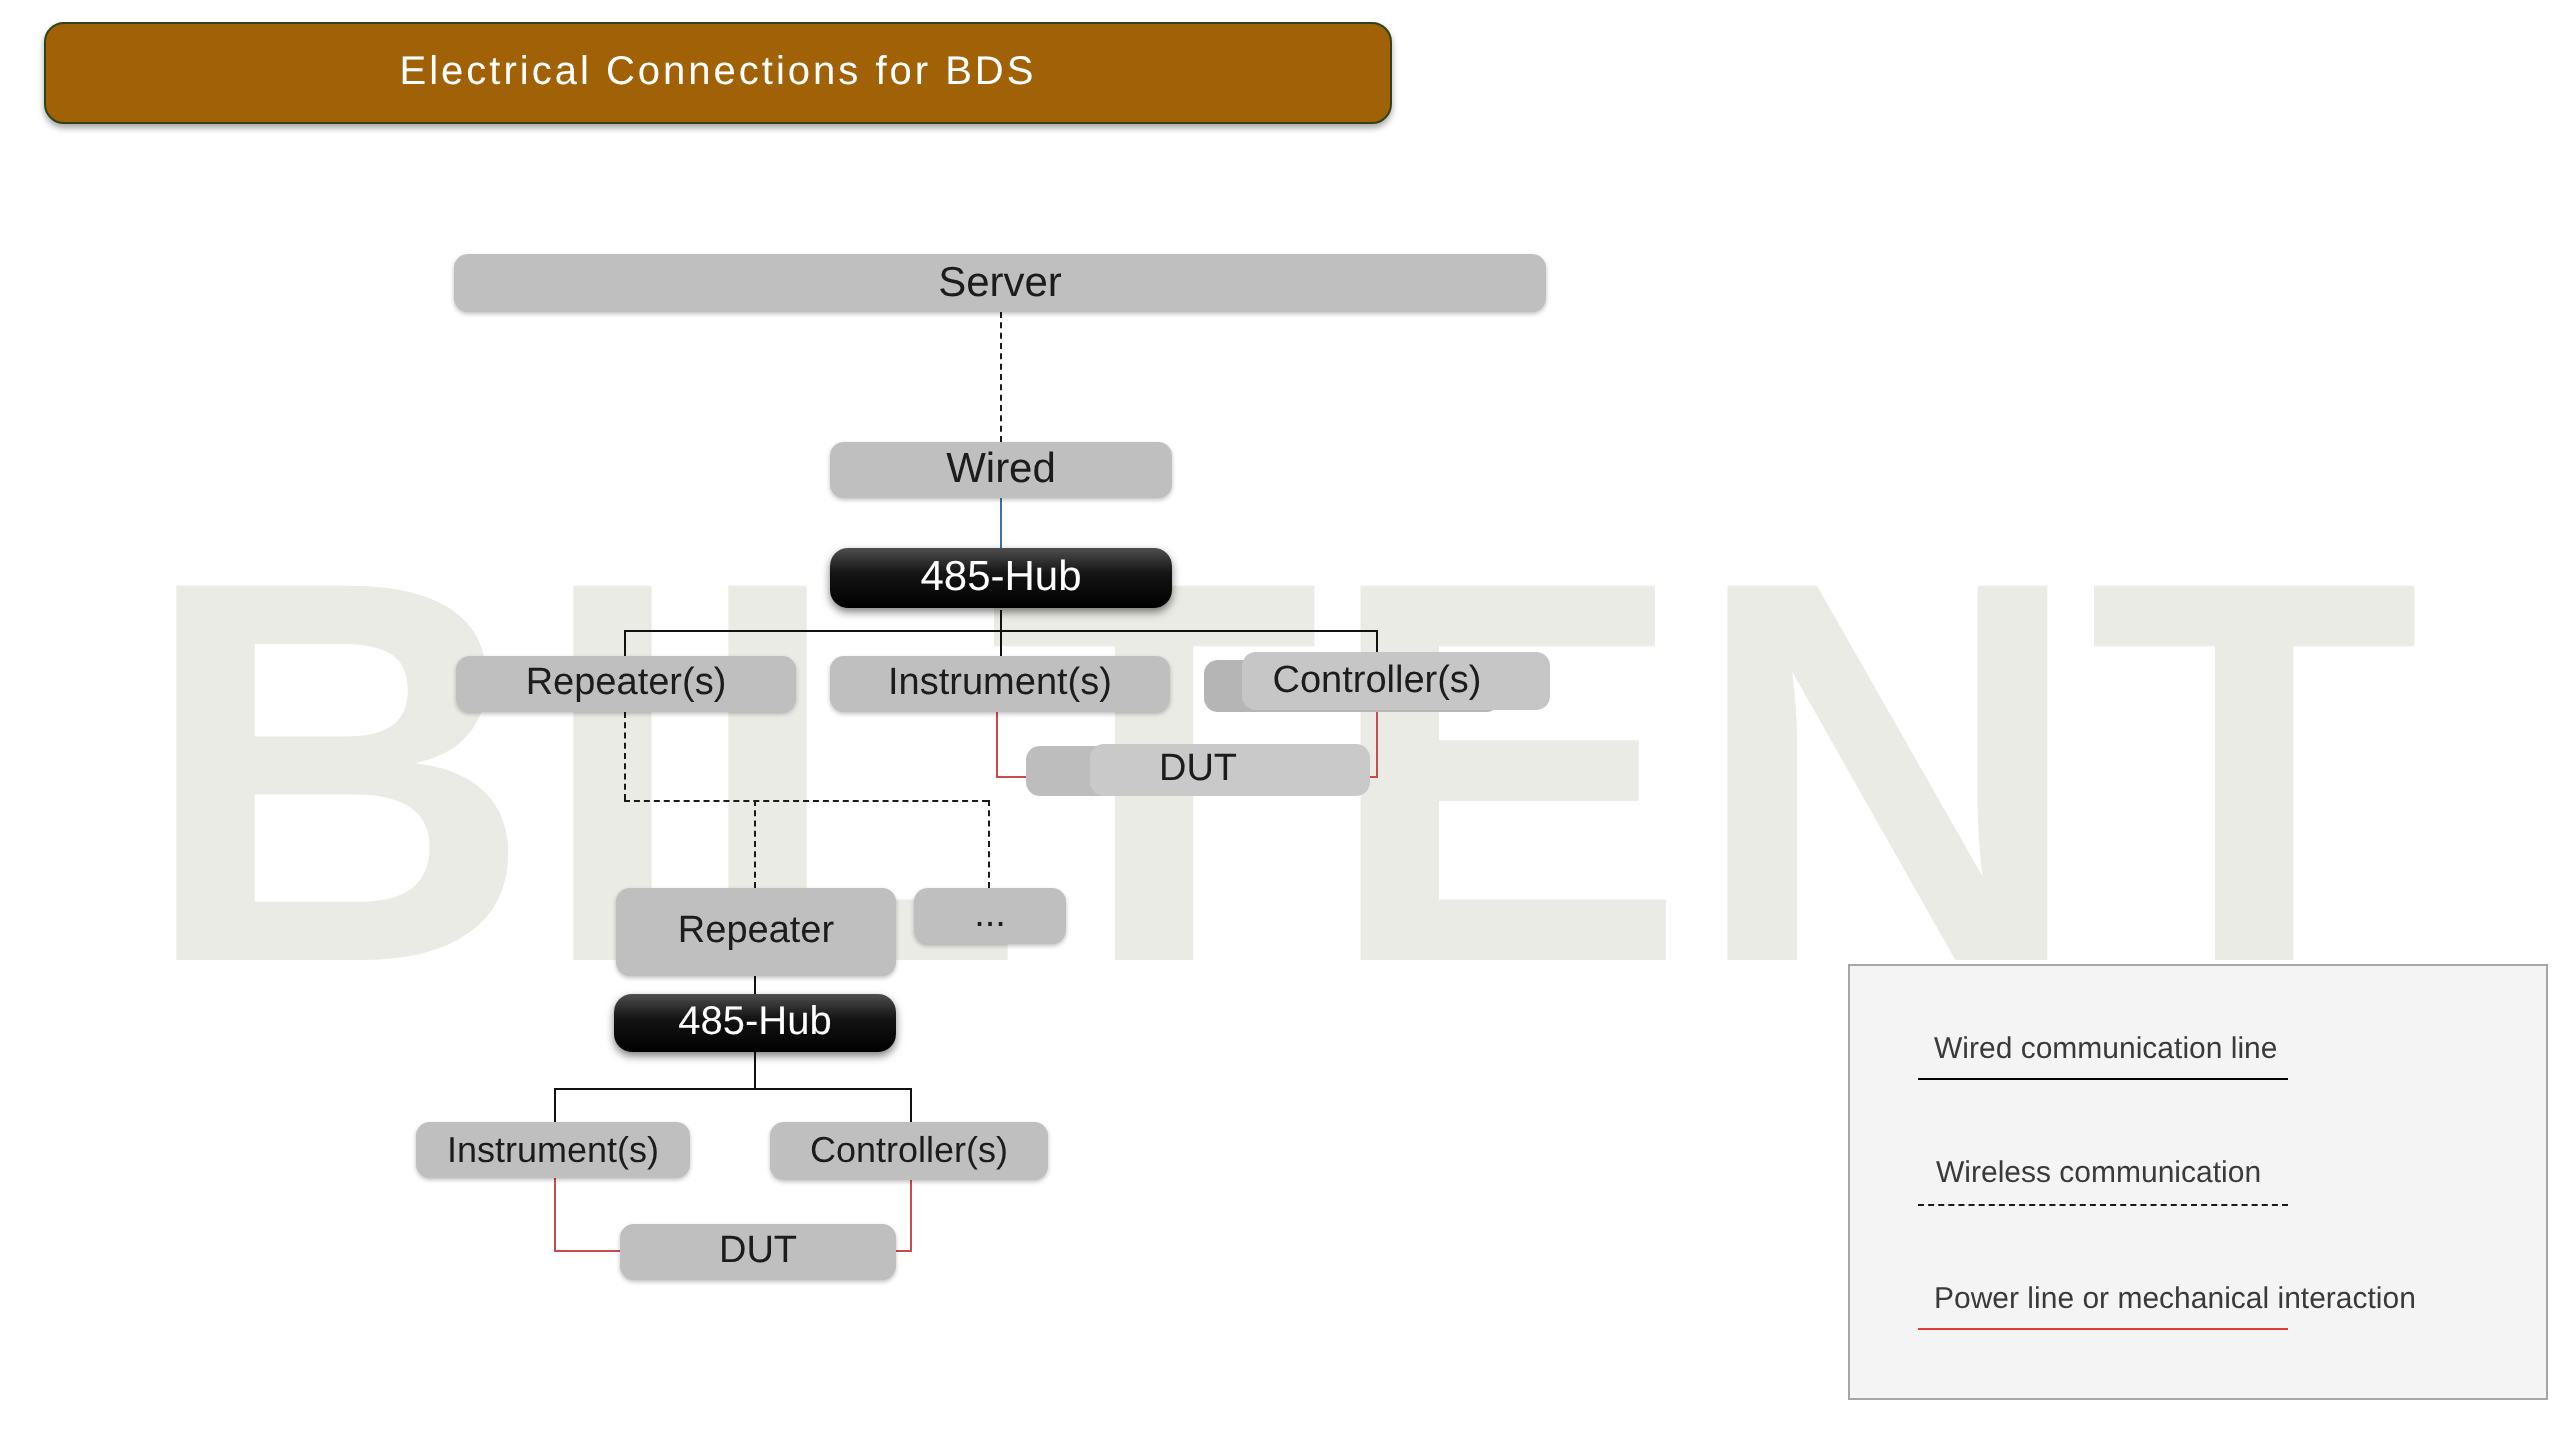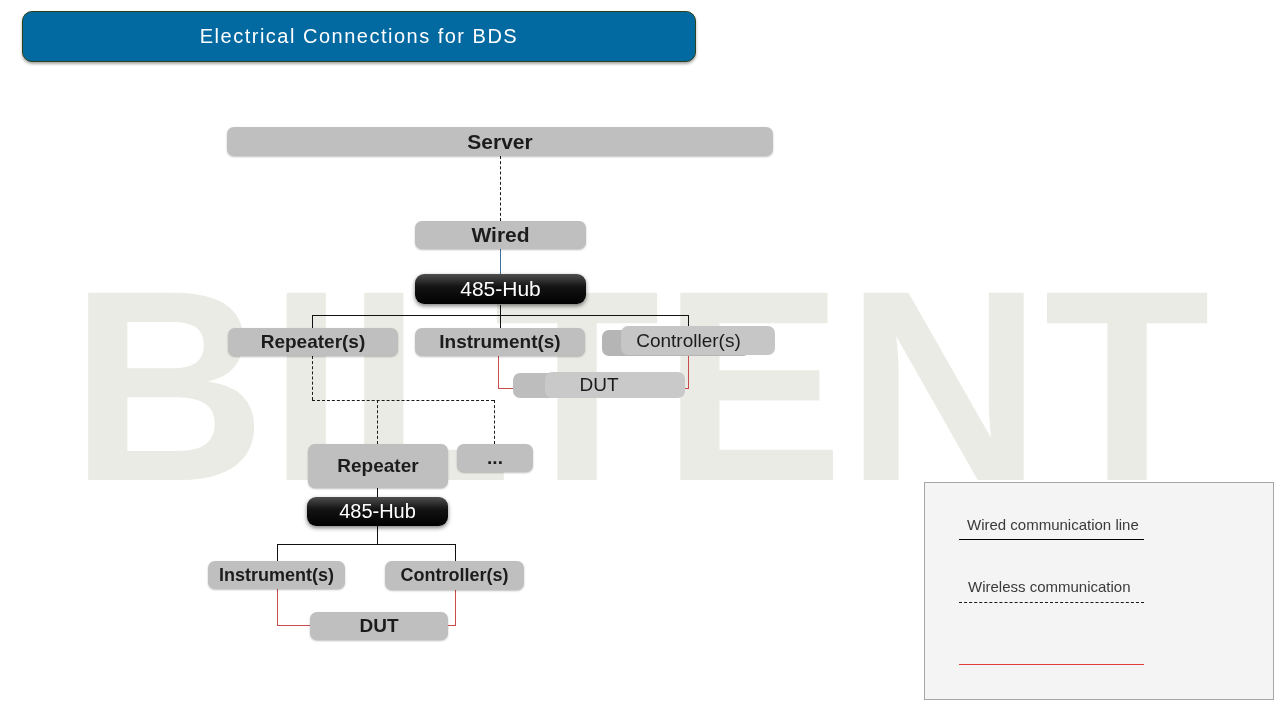--- a/index.html
+++ b/index.html
@@ -10,30 +10,30 @@
   }
   
   #watermark{
     position:absolute;left:70px;top:250px;width:1200px;
     font-size:272px;font-weight:bold;line-height:1;letter-spacing:2px;
     color:#e9ebe4;white-space:nowrap;user-select:none;
   }
   
   #title-bar{
     position:absolute;left:22px;top:11px;width:672px;height:49px;
-    background:#0369a1;border:1px solid #2d441a;border-radius:10px;
+    background:#a16207;border:1px solid #2d441a;border-radius:10px;
     box-shadow:0 2px 3px rgba(0,0,0,0.35);
     display:flex;align-items:center;justify-content:center;
     color:#ffffff;font-size:20px;letter-spacing:1.5px;
   }
   
   .node{
     position:absolute;background:#bfbfbf;border-radius:7px;
     display:flex;align-items:center;justify-content:center;
-    color:#1c1c1c;font-size:19px;box-shadow:0 1px 2px rgba(0,0,0,0.25);font-weight:bold;
+    color:#1c1c1c;font-size:19px;box-shadow:0 1px 2px rgba(0,0,0,0.25);
   }
   .node.big{font-size:21px;}
   .hub{
     position:absolute;border-radius:9px;
     background:linear-gradient(180deg,#4e4e4e 0%,#141414 42%,#000000 100%);
     display:flex;align-items:center;justify-content:center;
     color:#ffffff;font-size:21px;box-shadow:0 2px 4px rgba(0,0,0,0.5);
   }
   .ghost{position:absolute;border-radius:7px;}
   .overlay-label{
@@ -158,14 +158,15 @@
   <span>DUT</span>
 </div>
 
 <div id="legend">
   <div class="legend-label" style="left:42px;top:33px;">Wired communication line</div>
   <div class="legend-line solid-black" style="top:56px;"></div>
 
   <div class="legend-label" style="left:43px;top:95px;">Wireless communication</div>
   <div class="legend-line dashed-black" style="top:119px;"></div>
 
+  <div class="legend-label" style="left:42px;top:158px;">Power line or mechanical interaction</div>
   <div class="legend-line solid-red" style="top:181px;"></div>
 </div>
 
 </body></html>

